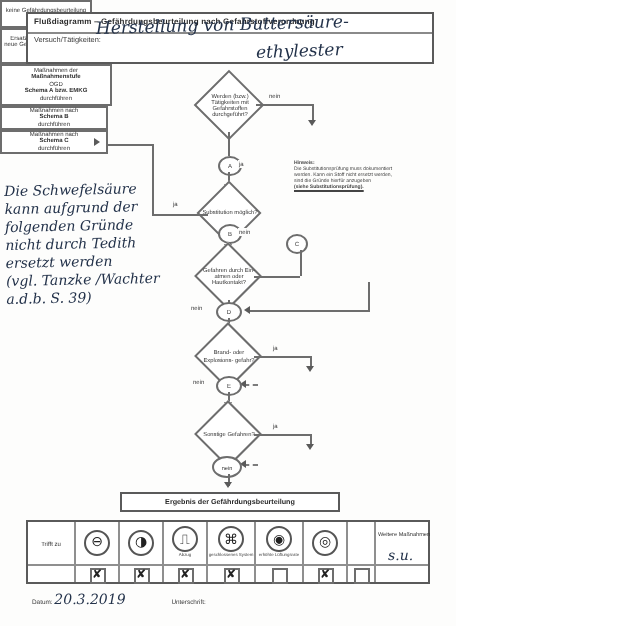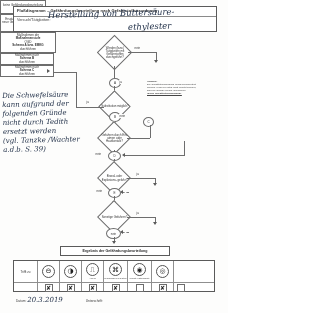--- a/index.html
+++ b/index.html
@@ -329,20 +329,24 @@
         <div class="pict">◎</div>
         <div class="clabel"></div>
       </div>
       <div class="chk">✘</div>
     </div>
 
     <div class="tcol" style="left:160px;width:14px;">
       <div class="chk"></div>
     </div>
 
+    <div class="tcol" style="left:174px;width:28px;">
+      <div class="hdr-cell" style="height:12px;font-size:2.8px;">Weitere Maßnahmen</div>
+      <div class="hand sub-hand" style="left:6px;top:13px;">s.u.</div>
+    </div>
   </div>
 
   <div class="foot">
     <span>Datum:</span>
     <span class="hand fh">20.3.2019</span>
     <span class="fu">Unterschrift:</span>
   </div>
 
 </div>
 

